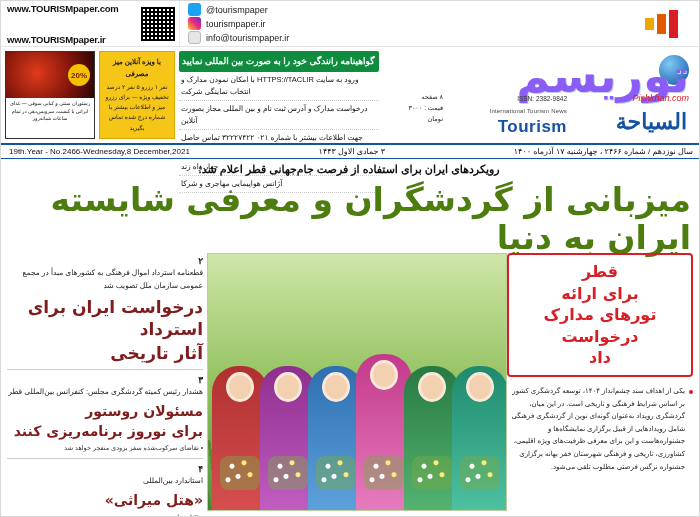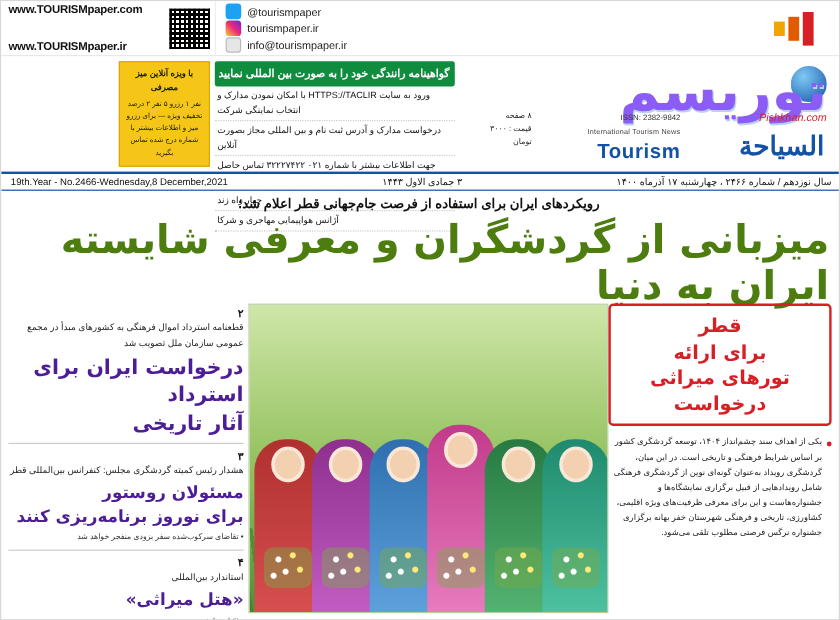--- a/index.html
+++ b/index.html
@@ -238,21 +238,21 @@
     width: 196px; height: 258px;
     direction: rtl; text-align: right;
   }
   .lc-num {
     font-size: 9px; color: #111; font-weight: bold; margin: 3px 0 1px;
   }
   .lc-lede {
     font-size: 7.5px; color: #222; line-height: 1.7; margin-bottom: 3px;
   }
   .lc-head {
-    font-size: 17px; font-weight: bold; color: #4c1d95;
+    font-size: 17px; font-weight: bold; color: #7f1d1d;
     line-height: 1.3; margin-bottom: 2px;
     font-family: "DejaVu Sans", sans-serif;
   }
   .lc-head.sm { font-size: 14px; }
   .lc-sep { height: 1px; background: #ccc; margin: 5px 0; }
   .lc-bullets { font-size: 6.5px; color: #333; line-height: 1.75; }
 
   
   .photo {
     position: absolute; left: 206px; top: 252px;
@@ -348,20 +348,27 @@
     </div>
     <div class="tp-bars">
       <span class="bar b1"></span>
       <span class="bar b2"></span>
       <span class="bar b3"></span>
     </div>
   </div>
 
   <div class="masthead">
 
+    <div class="mh-left-ad">
+      <div class="ad-top">
+        <div class="ad-disc">20%</div>
+      </div>
+      <div class="ad-bot">رستوران سنتی و کبابی سوفی — غذای ایرانی با کیفیت، سرویس‌دهی در تمام ساعات شبانه‌روز</div>
+
+    </div>
 
     <div class="mh-yellow">
       <span class="hl">با ویزه آنلاین میز مصرفی</span>
       <span>نفر ۱ رزرو ۵ نفر ۲ درصد تخفیف ویژه — برای رزرو میز و اطلاعات بیشتر با شماره درج شده تماس بگیرید</span>
     </div>
 
     <div class="mh-center">
       <div class="mh-green">گواهینامه رانندگی خود را به صورت بین المللی نمایید</div>
       <div class="mh-line">ورود به سایت HTTPS://TACLIR با امکان نمودن مدارک و انتخاب نماینگی شرکت</div>
       <div class="mh-line">درخواست مدارک و آدرس ثبت نام و بین المللی مجاز بصورت آنلاین</div>
@@ -441,19 +448,20 @@
     <div class="girl" style="left:244px; background:linear-gradient(#1f8a6d,#4fc3a3);">
       <div class="head"></div>
       <div class="flowers"></div>
     </div>
   </div>
 
   <div class="rightcol">
     <div class="redbox">
       <div>قطر</div>
       <div>برای ارائه</div>
-      <div>تورهای میراثی</div>
+      <div>تورهای مدارک</div>
       <div>درخواست</div>
+      <div>داد</div>
     </div>
     <div class="rc-bullet">یکی از اهداف سند چشم‌انداز ۱۴۰۴، توسعه گردشگری کشور بر اساس شرایط فرهنگی و تاریخی است. در این میان، گردشگری رویداد به‌عنوان گونه‌ای نوین از گردشگری فرهنگی شامل رویدادهایی از قبیل برگزاری نمایشگاه‌ها و جشنواره‌هاست و این برای معرفی ظرفیت‌های ویژه اقلیمی، کشاورزی، تاریخی و فرهنگی شهرستان خفر بهانه برگزاری جشنواره نرگس فرصتی مطلوب تلقی می‌شود.</div>
   </div>
 
 </div>
 
 </body></html>

